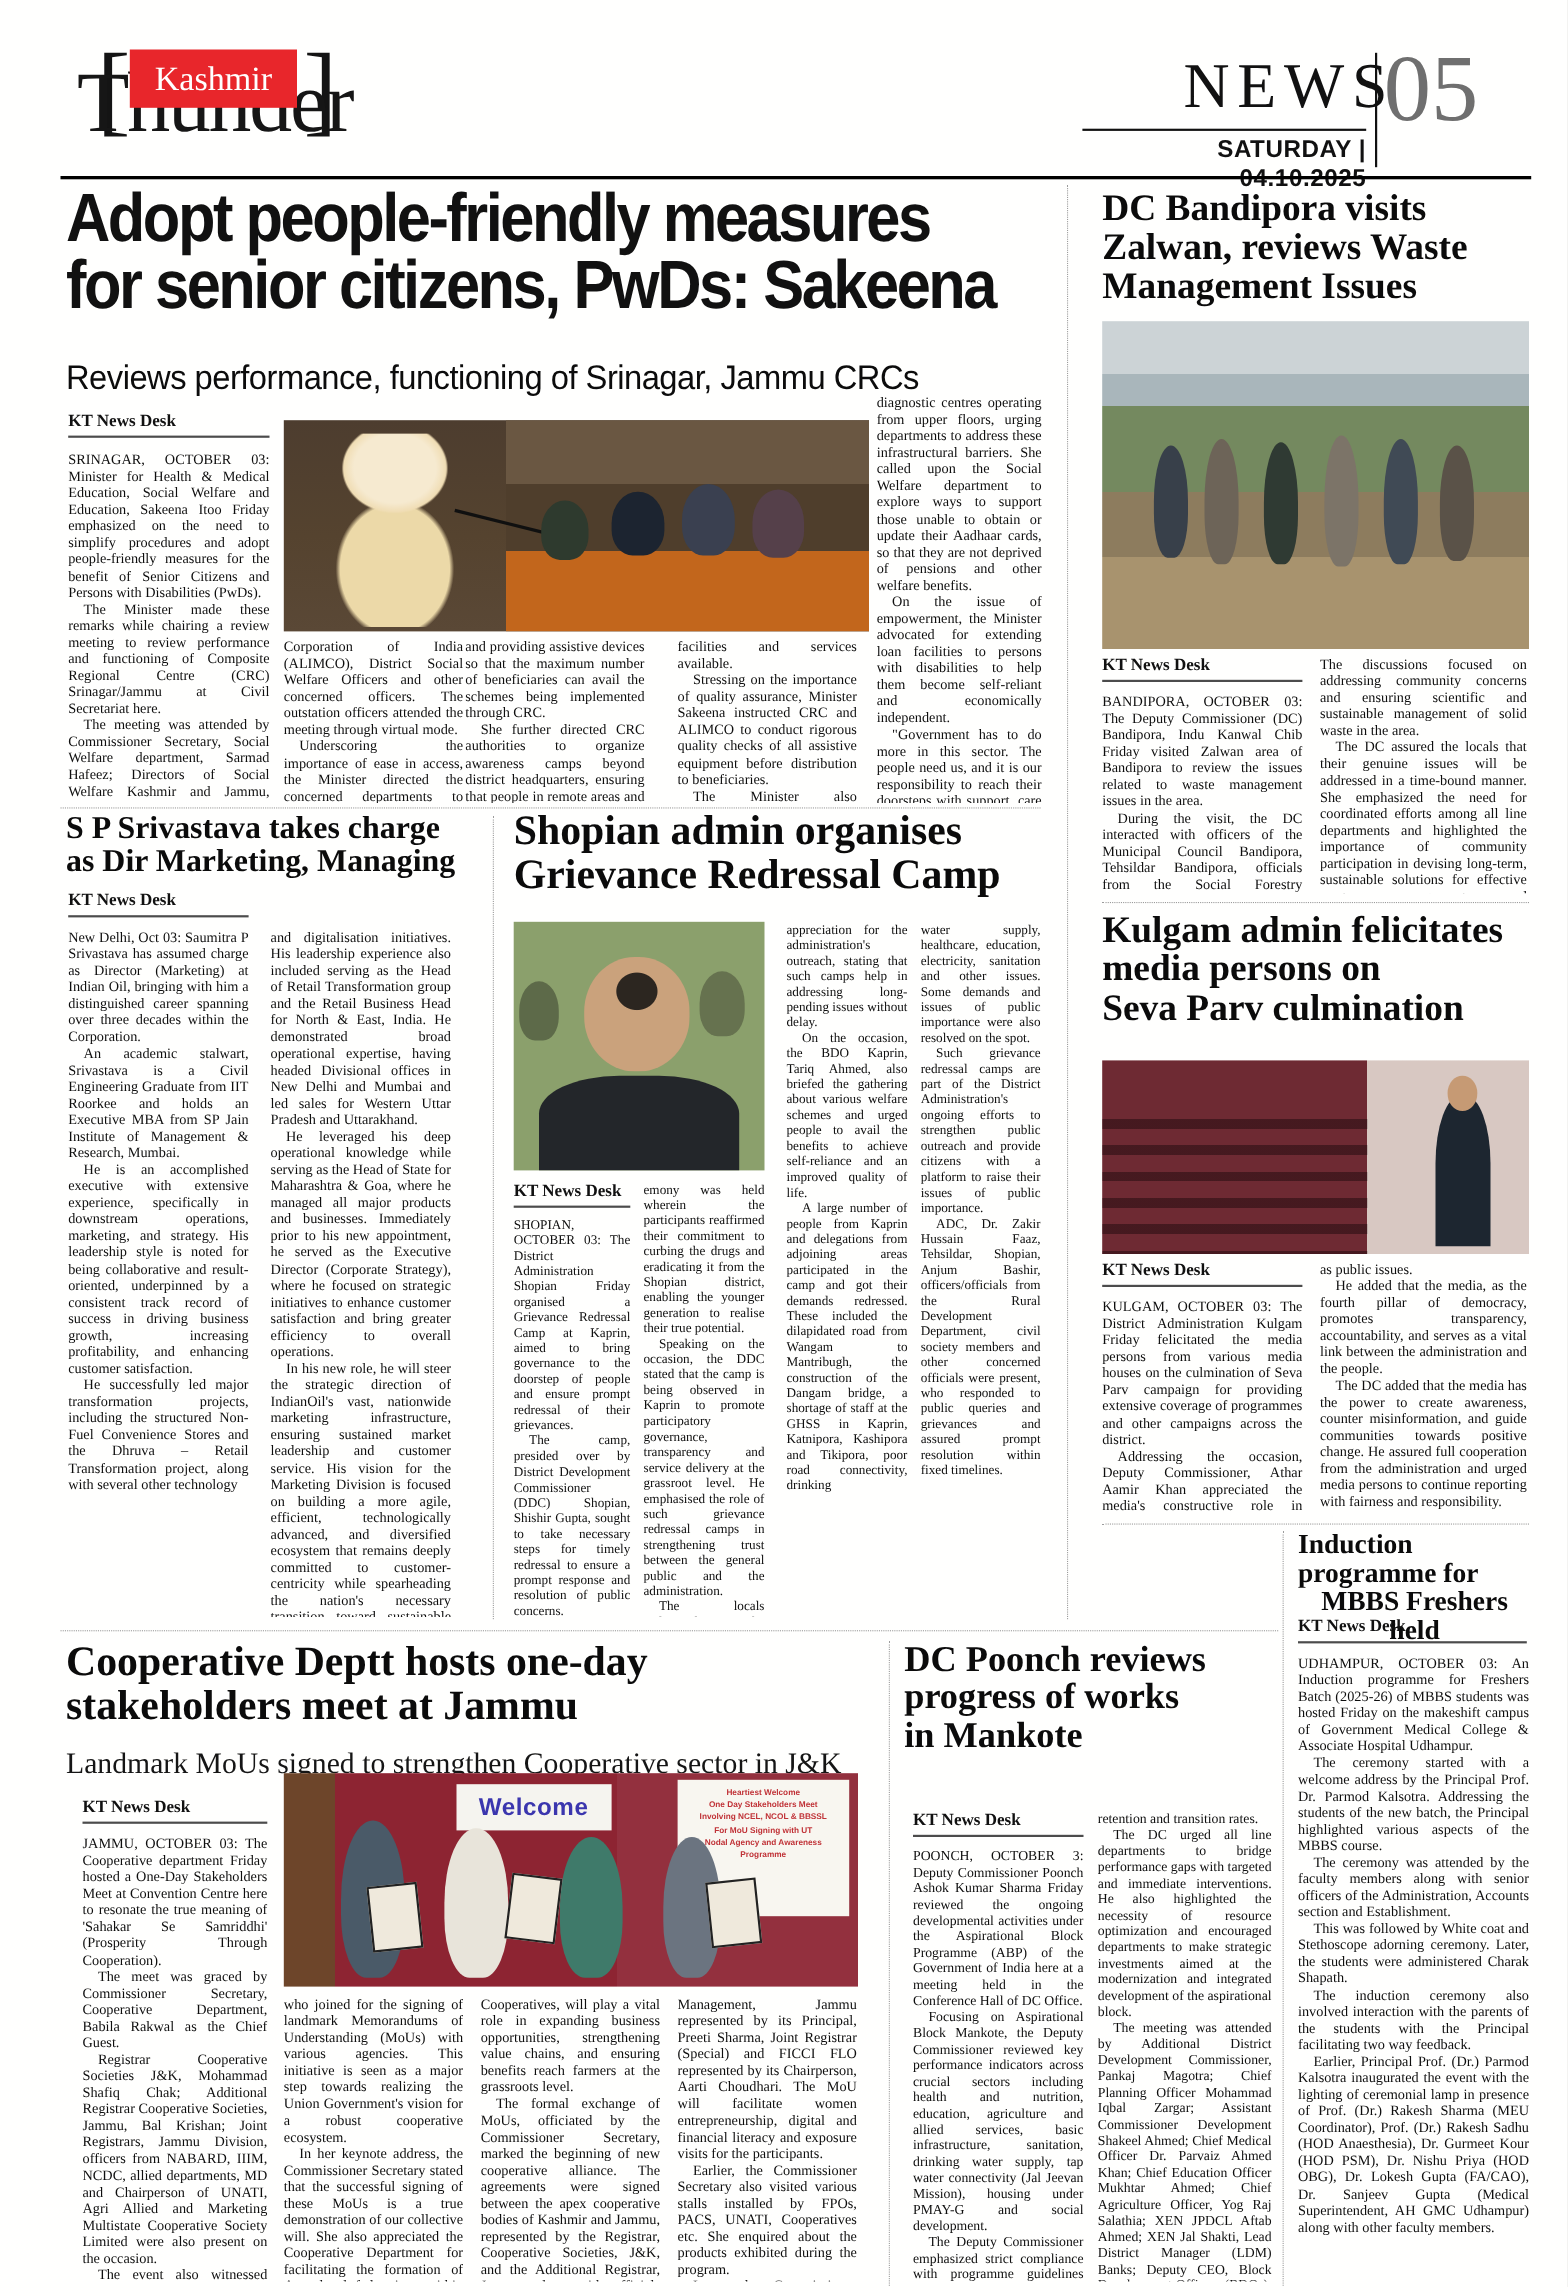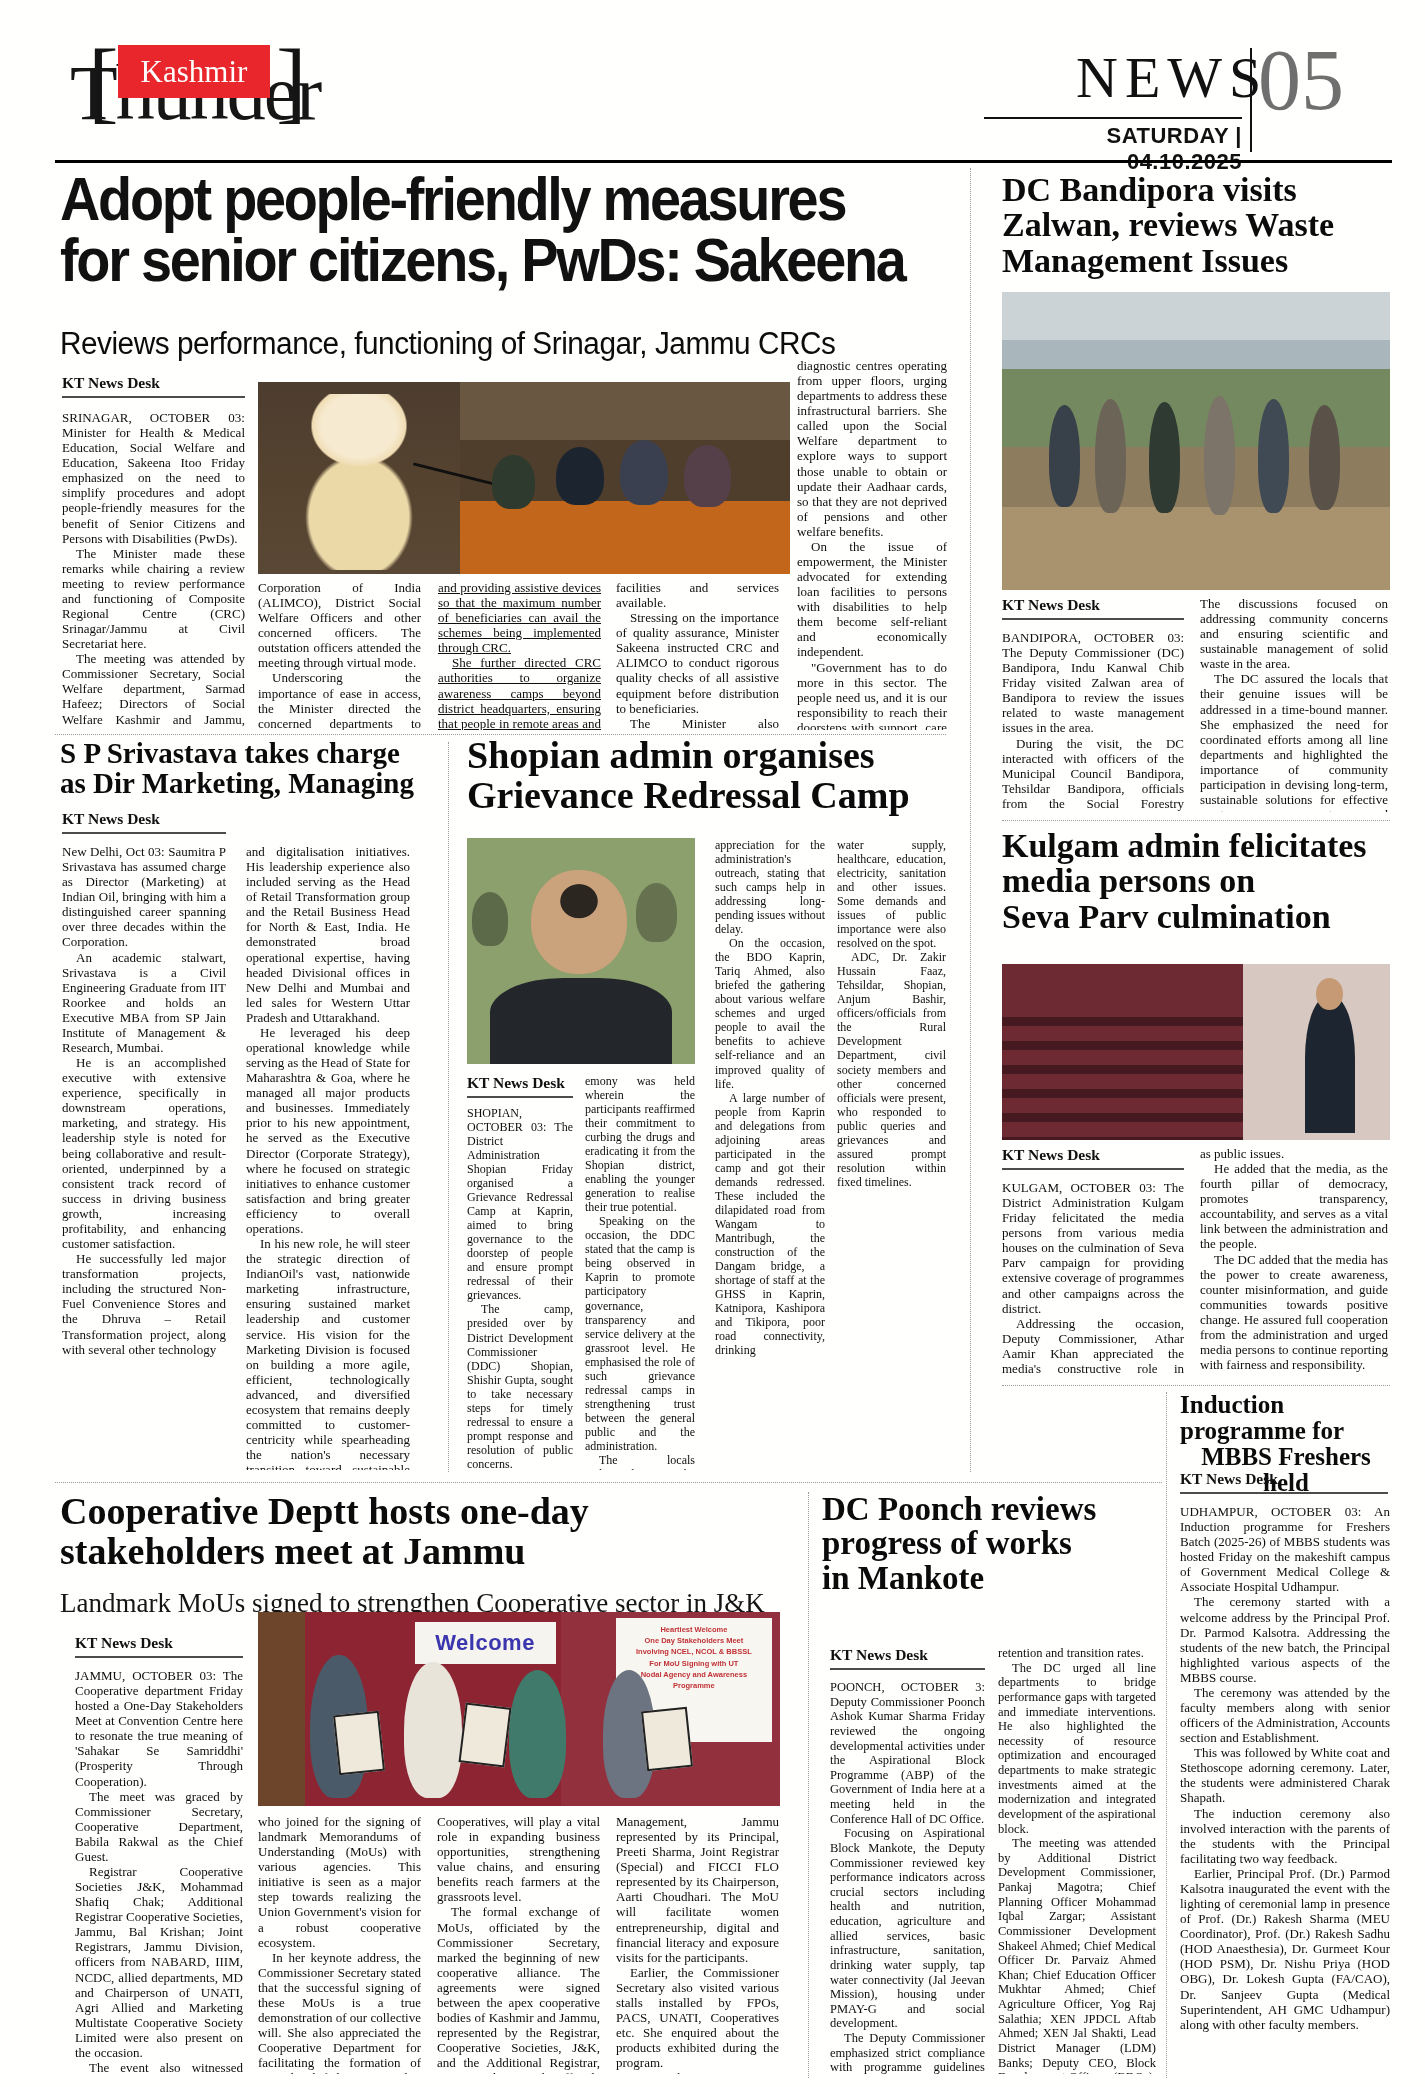--- a/index.html
+++ b/index.html
@@ -105,21 +105,21 @@
       <div class="fig" style="left:56%;top:34%;width:9%;height:30%;background:#1c2430;"></div>
       <div class="fig" style="left:68%;top:30%;width:9%;height:34%;background:#3a4050;"></div>
       <div class="fig" style="left:80%;top:33%;width:9%;height:32%;background:#55404a;"></div>
       <div class="fig" style="left:44%;top:38%;width:8%;height:28%;background:#2e3a2e;"></div>
     </div>
 
     <div class="col" style="left:258px;top:580px;width:163px;height:150px;">
         <p class="para">Corporation of India (ALIMCO), District Social Welfare Officers and other concerned officers. The outstation officers attended the meeting through virtual mode.</p>
         <p class="para">Underscoring the importance of ease in access, the Minister directed the concerned departments to streamline the process of issuing disability certificates</p>
       </div>
-    <div class="col" style="left:438px;top:580px;width:163px;height:150px;text-decoration:underline;">
+    <div class="col" style="left:423px;top:580px;width:163px;height:150px;">
         <p class="para">and providing assistive devices so that the maximum number of beneficiaries can avail the schemes being implemented through CRC.</p>
         <p class="para">She further directed CRC authorities to organize awareness camps beyond district headquarters, ensuring that people in remote areas and far-flung areas are made aware of the</p>
       </div>
     <div class="col" style="left:616px;top:580px;width:163px;height:150px;">
         <p class="para">facilities and services available.</p>
         <p class="para">Stressing on the importance of quality assurance, Minister Sakeena instructed CRC and ALIMCO to conduct rigorous quality checks of all assistive equipment before distribution to beneficiaries.</p>
         <p class="para">The Minister also highlighted the challenges faced by people with disabilities in accessing</p>
       </div>
     <div class="col" style="left:797px;top:358px;width:150px;height:372px;">
         <p class="para">diagnostic centres operating from upper floors, urging departments to address these infrastructural barriers. She called upon the Social Welfare department to explore ways to support those unable to obtain or update their Aadhaar cards, so that they are not deprived of pensions and other welfare benefits.</p>
@@ -193,20 +193,21 @@
         <p class="para">Speaking on the occasion, the DDC stated that the camp is being observed in Kaprin to promote participatory governance, transparency and service delivery at the grassroot level. He emphasised the role of such grievance redressal camps in strengthening trust between the general public and the administration.</p>
         <p class="para">The locals welcomed the initiative and expressed</p>
       </div>
     <div class="col col-sm" style="left:715px;top:838px;width:110px;height:632px;">
         <p class="para">appreciation for the administration's outreach, stating that such camps help in addressing long-pending issues without delay.</p>
         <p class="para">On the occasion, the BDO Kaprin, Tariq Ahmed, also briefed the gathering about various welfare schemes and urged people to avail the benefits to achieve self-reliance and an improved quality of life.</p>
         <p class="para">A large number of people from Kaprin and delegations from adjoining areas participated in the camp and got their demands redressed. These included the dilapidated road from Wangam to Mantribugh, the construction of the Dangam bridge, a shortage of staff at the GHSS in Kaprin, Katnipora, Kashipora and Tikipora, poor road connectivity, drinking</p>
       </div>
     <div class="col col-sm" style="left:837px;top:838px;width:109px;height:632px;">
         <p class="para">water supply, healthcare, education, electricity, sanitation and other issues. Some demands and issues of public importance were also resolved on the spot.</p>
+        <p class="para">Such grievance redressal camps are part of the District Administration's ongoing efforts to strengthen public outreach and provide citizens with a platform to raise their issues of public importance.</p>
         <p class="para">ADC, Dr. Zakir Hussain Faaz, Tehsildar, Shopian, Anjum Bashir, officers/officials from the Rural Development Department, civil society members and other concerned officials were present, who responded to public queries and grievances and assured prompt resolution within fixed timelines.</p>
       </div>
   </section>
 
   <section>
     <h2 class="hl-serif" style="left:1002px;top:828px;width:390px;font-size:34px;margin:0;">
       <span style="display:block;">Kulgam admin felicitates</span>
       <span style="display:block;">media persons on</span>
       <span style="display:block;">Seva Parv culmination</span>
     </h2>

